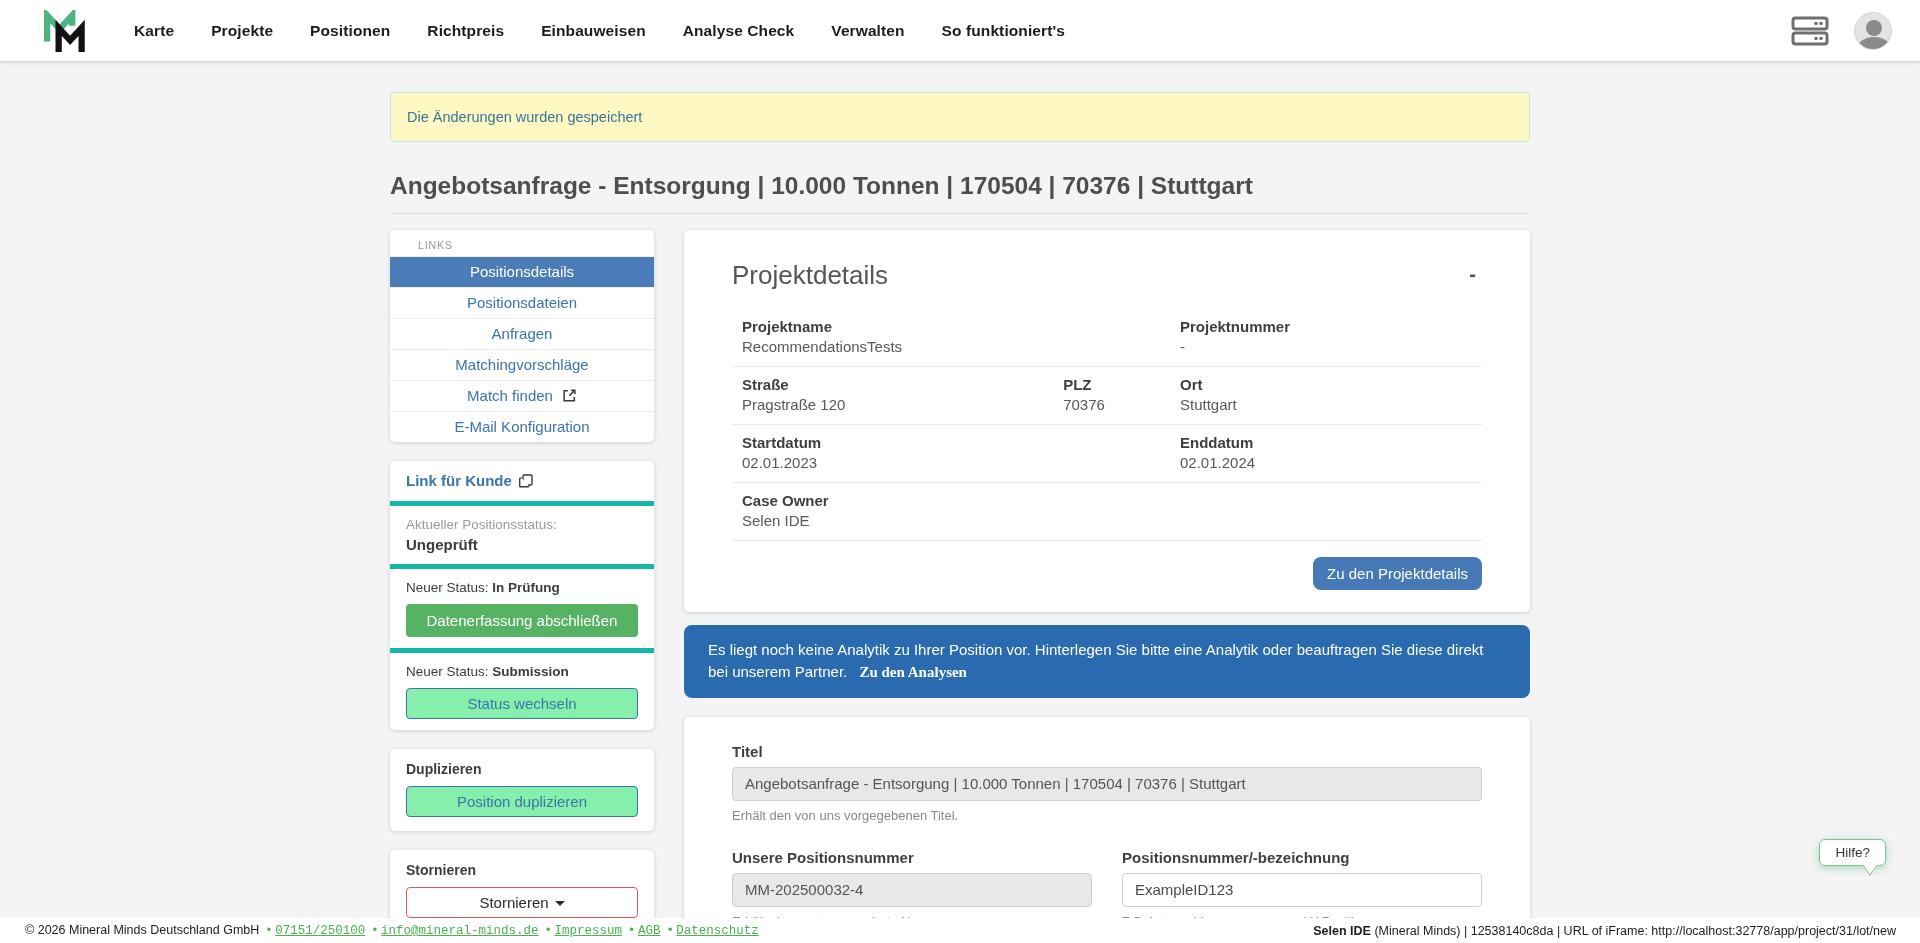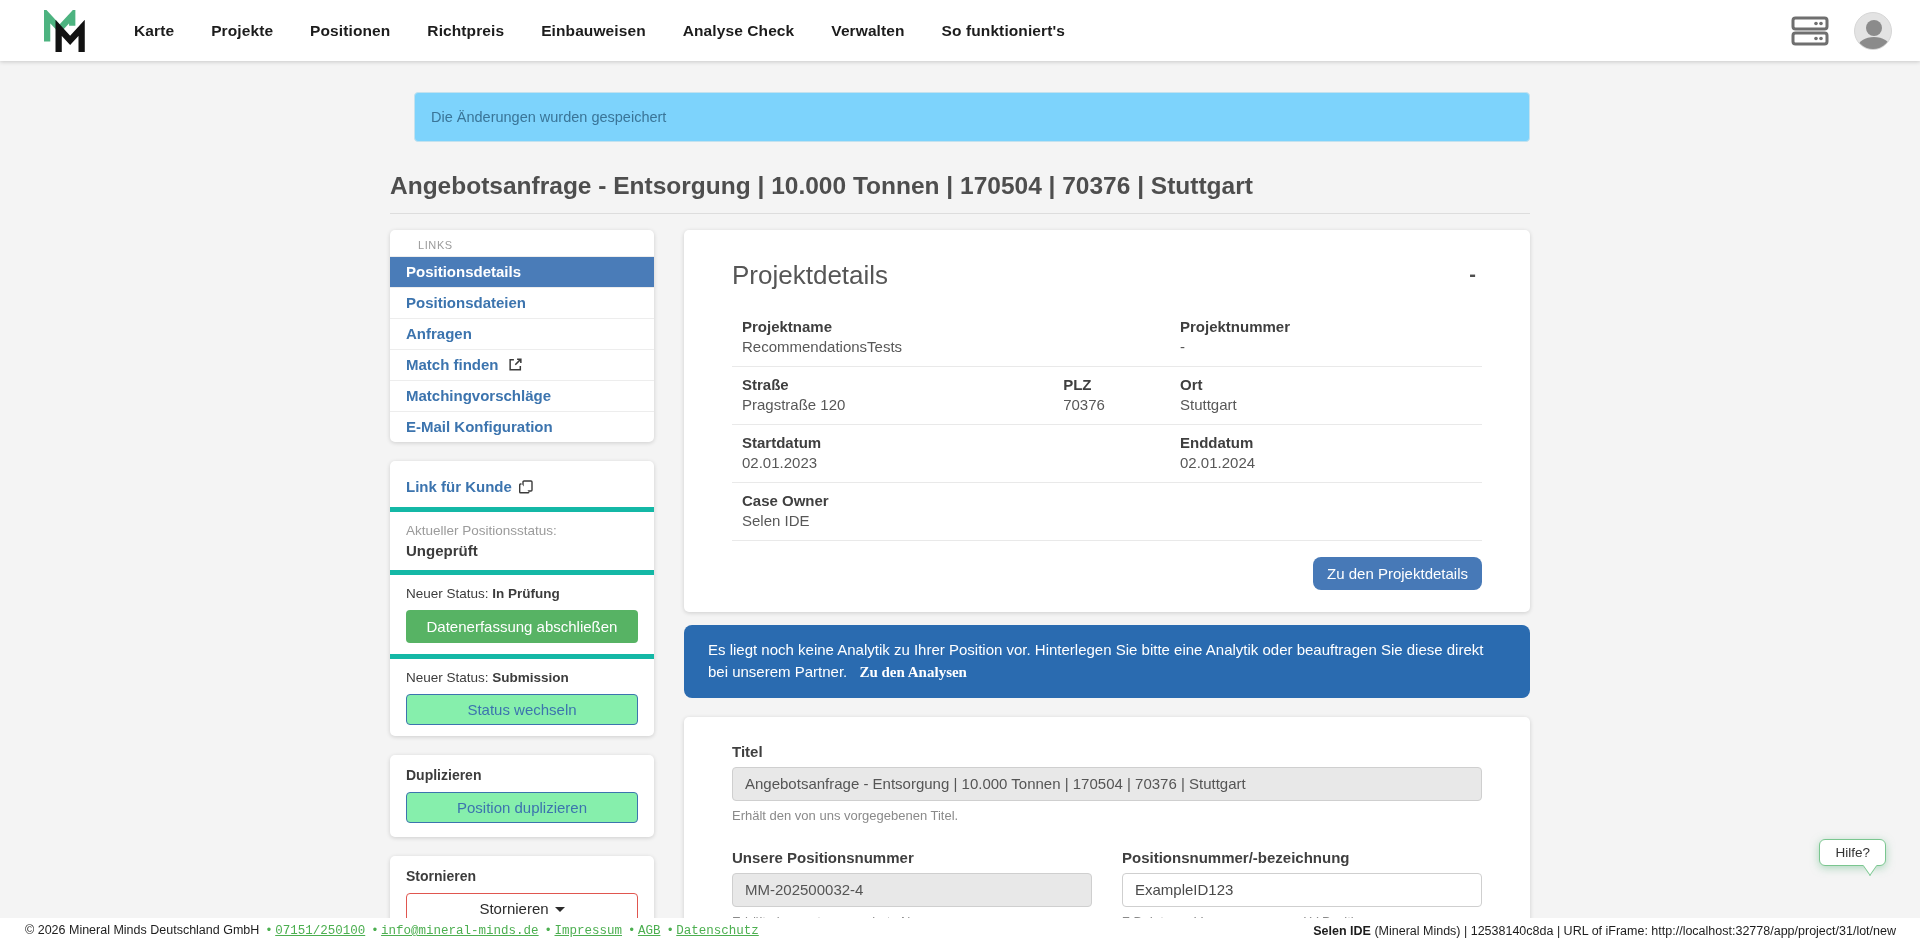--- a/index.html
+++ b/index.html
@@ -26,55 +26,55 @@
   .avatar {
     width:38px; height:38px; border-radius:50%; background:#e3e3e3;
     position:relative; overflow:hidden; cursor:pointer; border:1px solid #d6d6d6;
   }
   .avatar .head { position:absolute; left:11px; top:7px; width:16px; height:16px; border-radius:50%; background:#8b8b8b; }
   .avatar .body { position:absolute; left:3px; top:24px; width:32px; height:20px; border-radius:50%; background:#8b8b8b; }
 
   
   .container { width:1140px; margin:0 auto; }
   .alert-info {
-    margin-top:31px; background:#7dd3fc; border:1px solid #c3e2ef;
-    border-radius:4px; padding:16px; font-size:14.5px; color:#3a7598;margin-left:24px;
+    margin-top:31px; background:#fef9c3; border:1px solid #c3e2ef;
+    border-radius:4px; padding:16px; font-size:14.5px; color:#3a7598;
   }
   .page-title {
     margin-top:30px; font-size:24.5px; font-weight:700; color:#4e4e4e;
     padding-bottom:13px; border-bottom:1px solid #dddddd;
   }
   .columns { display:flex; gap:30px; margin-top:16px; align-items:flex-start; }
   .sidebar { width:264px; flex:0 0 264px; }
   .main-col { flex:1; }
   .card {
     background:#ffffff; border-radius:5px;
     box-shadow:0 1px 4px rgba(0,0,0,0.16); overflow:hidden;
   }
 
   
   .links-header {
     padding:9px 28px 5px; font-size:11px; letter-spacing:.6px;
     color:#9b9b9b; font-weight:400;
   }
   .side-item {
     display:flex; align-items:center; gap:7px;
-    padding:6px 16px 7px; font-size:15px; font-weight:700; color:#3c74ae;
-    border-top:1px solid #ededed; cursor:pointer; text-decoration:none;
+    padding:6px 16px 7px; font-size:15px; font-weight:400; color:#3c74ae;
+    border-top:1px solid #ededed; cursor:pointer; text-decoration:none;justify-content:center;
   }
   .side-item.active { background:#4a7cb8; color:#ffffff; }
   .ext-icon { width:15px; height:15px; margin-left:2px; }
 
   
   .status-card { margin-top:19px; }
   .sec { padding:11px 16px; border-top:5px solid #14b8a6; }
   .sec:first-child { border-top:none; }
   .kunde-link {
     color:#3c74ae; font-size:15px; font-weight:700; text-decoration:none;
-    display:inline-flex; align-items:center; gap:6px; cursor:pointer;margin-top:6px;
+    display:inline-flex; align-items:center; gap:6px; cursor:pointer;
   }
   .copy-icon { width:16px; height:16px; }
   .muted-label { color:#9b9b9b; font-size:13.5px; }
   .status-current { font-size:15px; font-weight:700; color:#3c3c3c; margin-top:4px; }
   .neuer-line { font-size:13.5px; color:#3c3c3c; }
   .neuer-line b { font-weight:700; }
   .btn { display:block; width:100%; text-align:center; border-radius:4px; font-size:15px; cursor:pointer; font-family:inherit; }
   .btn-green {
     margin-top:9px; background:#57b364; color:#ffffff; border:none; padding:8px 6px; font-weight:400;
   }
@@ -203,28 +203,28 @@
         <a class="side-item active">
           <span>Positionsdetails</span>
         </a>
         <a class="side-item">
           <span>Positionsdateien</span>
         </a>
         <a class="side-item">
           <span>Anfragen</span>
         </a>
         <a class="side-item">
+          <span>Matchingvorschläge</span>
+        </a>
+        <a class="side-item">
           <span>Match finden</span>
           <svg class="ext-icon" viewBox="0 0 14 14">
             <path d="M5.5 2.5 H2 v9.5 h9.5 V8.5" fill="none" stroke="#3a3a3a" stroke-width="1.4"></path>
             <path d="M8.5 2 h3.5 v3.5 M12 2 L6.8 7.2" fill="none" stroke="#3a3a3a" stroke-width="1.4"></path>
           </svg>
-        </a>
-        <a class="side-item">
-          <span>Matchingvorschläge</span>
         </a>
         <a class="side-item">
           <span>E-Mail Konfiguration</span>
         </a>
       </div>
 
       <div class="card status-card">
         <div class="sec">
           <a class="kunde-link">
             <span>Link für Kunde</span>

